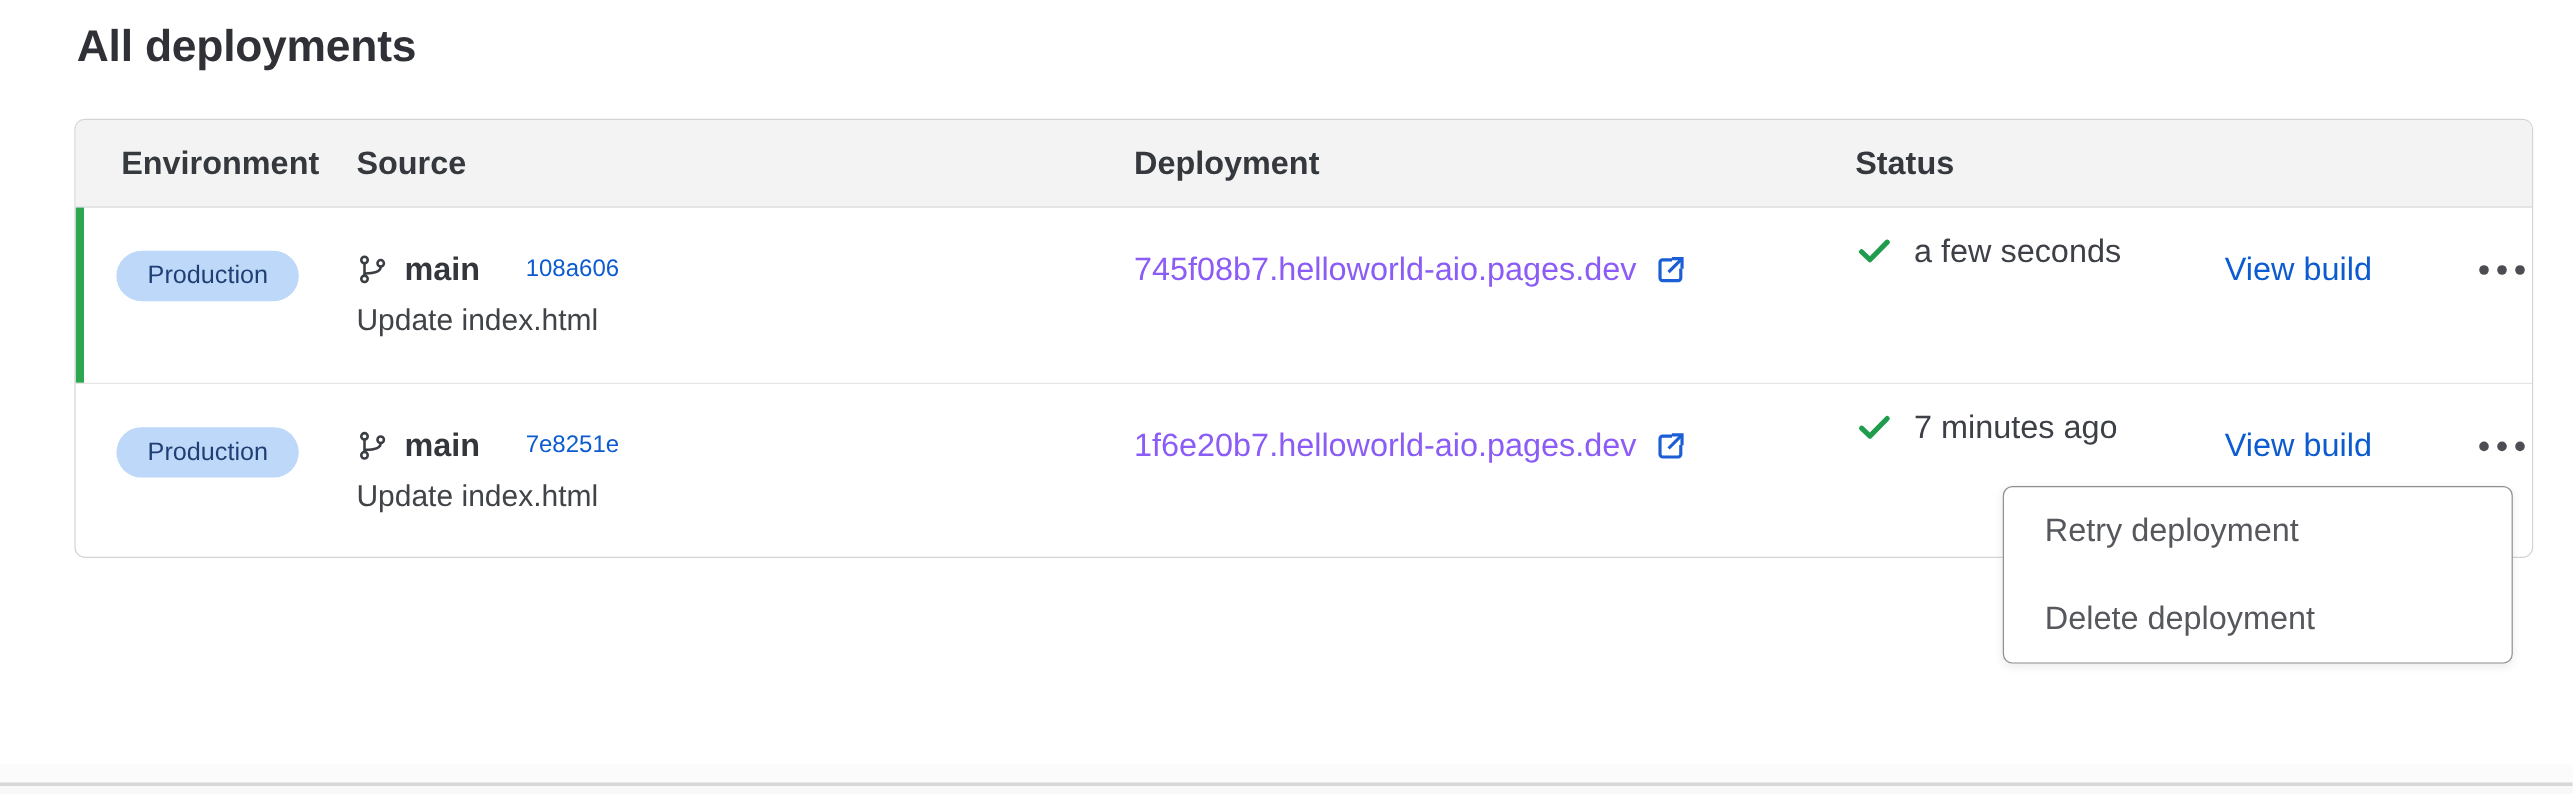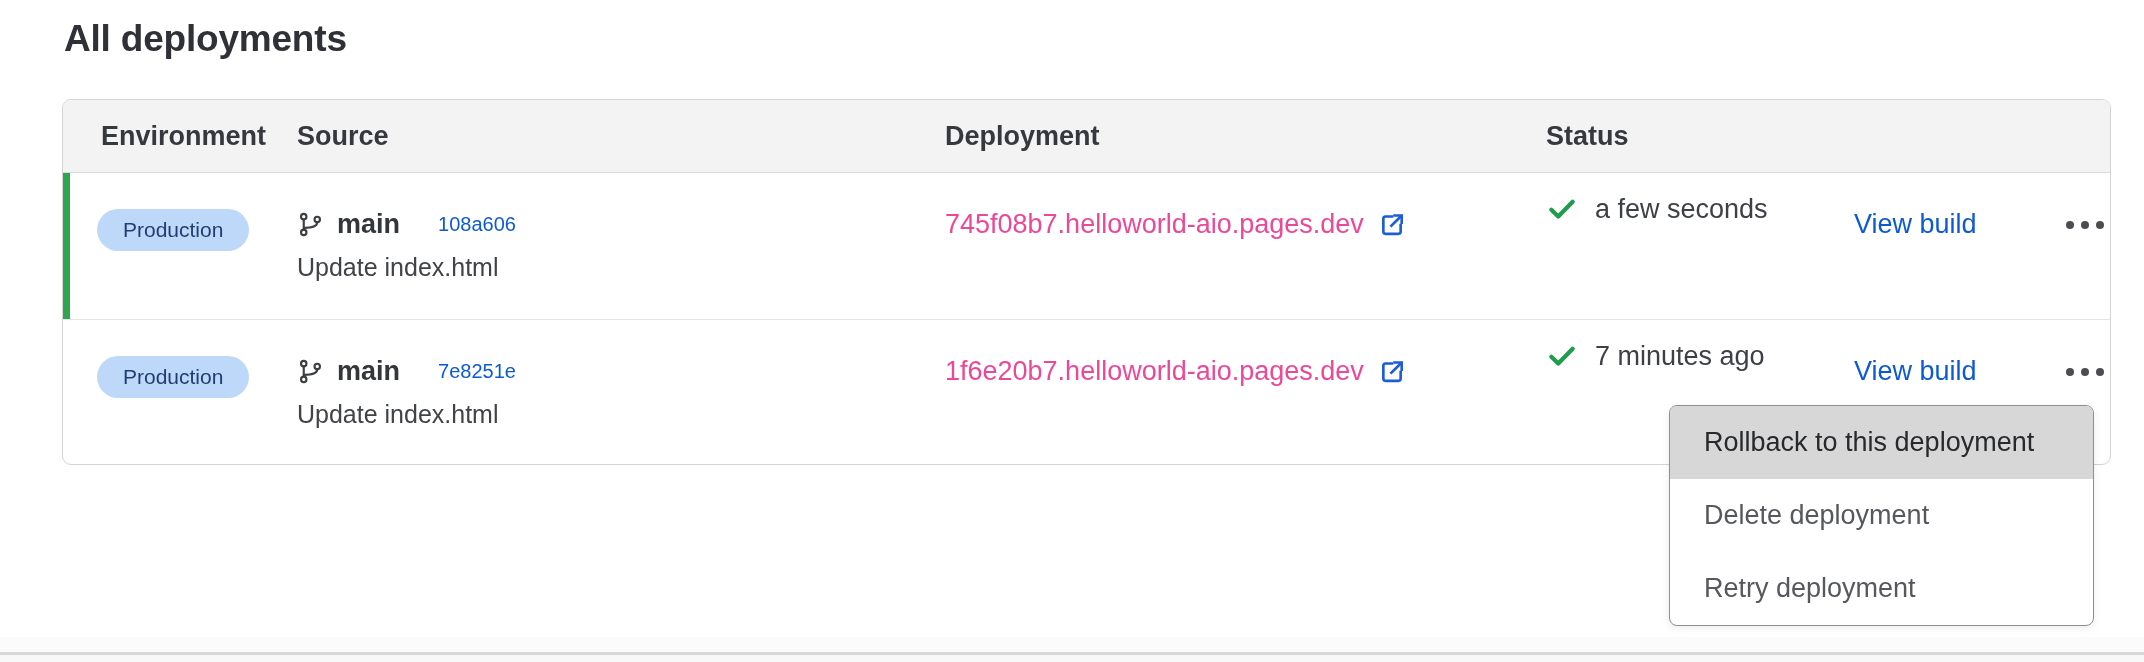--- a/index.html
+++ b/index.html
@@ -99,21 +99,21 @@
   }
 
   .deploy-cell {
     display: flex;
     align-items: center;
     gap: 13px;
     height: 34px;
     margin-top: 34px;
     padding-top: 0;
   }
-  .deploy-url { font-size: 27px; color: #ec4899; }
+  .deploy-url { font-size: 27px; color: #8b5cf6; }
   .ext-link { display: inline-flex; cursor: pointer; }
 
   .status-cell {
     display: flex;
     align-items: flex-end;
     gap: 17px;
     height: 36px;
     margin-top: 16px;
     padding-top: 0;
   }
@@ -304,22 +304,21 @@
           <span class="dot"></span>
             <span class="dot"></span>
             <span class="dot"></span>
         </button>
       </div>
     </div>
 
   </div>
 
   <div class="context-menu">
-    <div class="menu-item highlighted">Rollback to this deployment</div>
+    <div class="menu-item">Retry deployment</div>
     <div class="menu-item">Delete deployment</div>
-    <div class="menu-item">Retry deployment</div>
   </div>
 
   <div class="footer-band"></div>
   <div class="footer-divider"></div>
   <div class="footer-below"></div>
 
 </div>
 
 </body></html>

